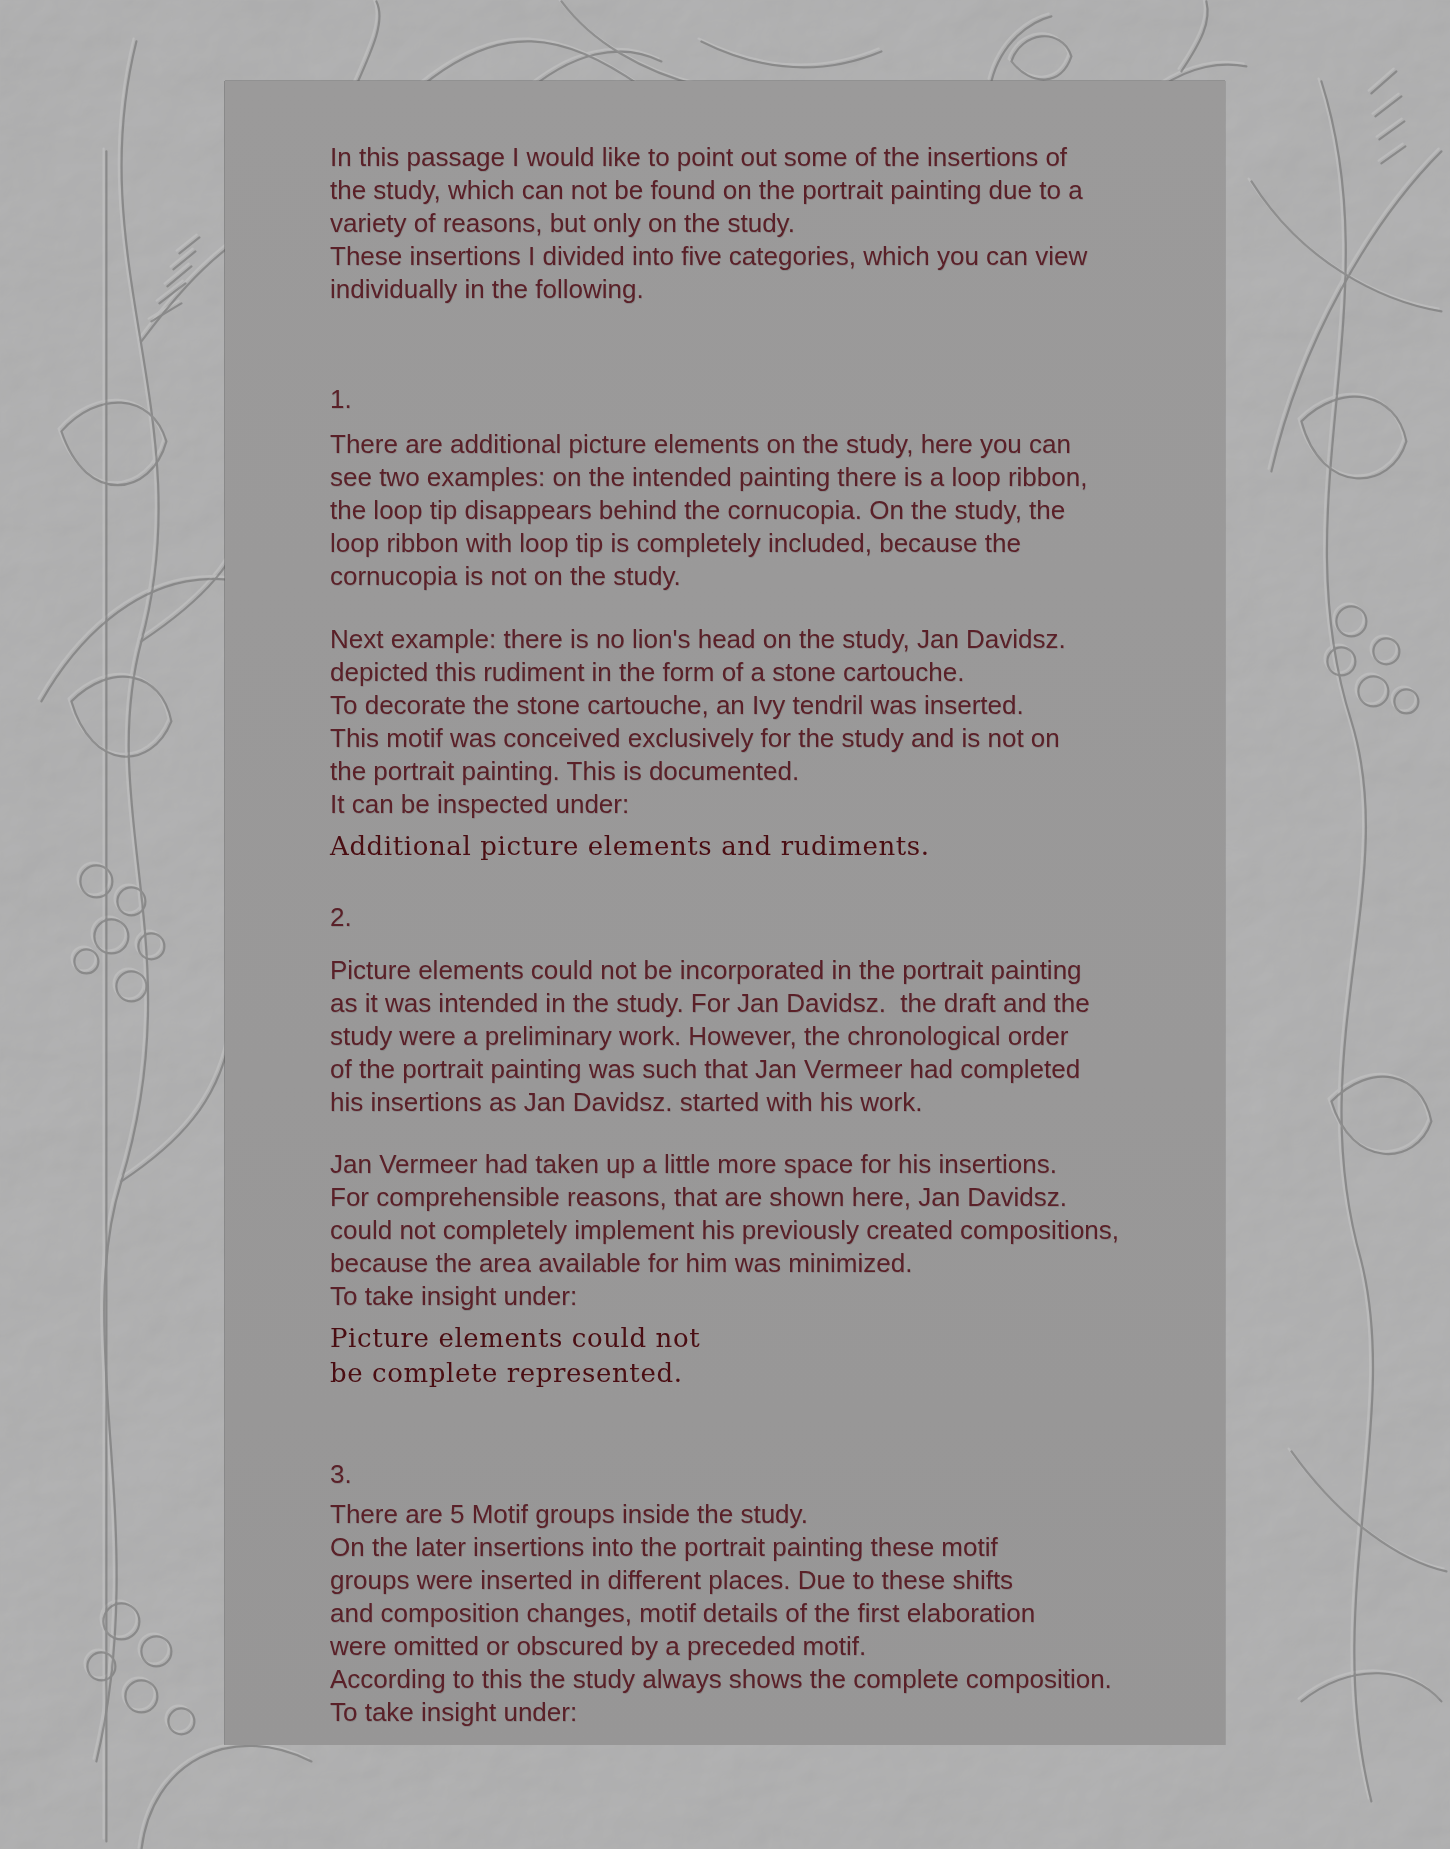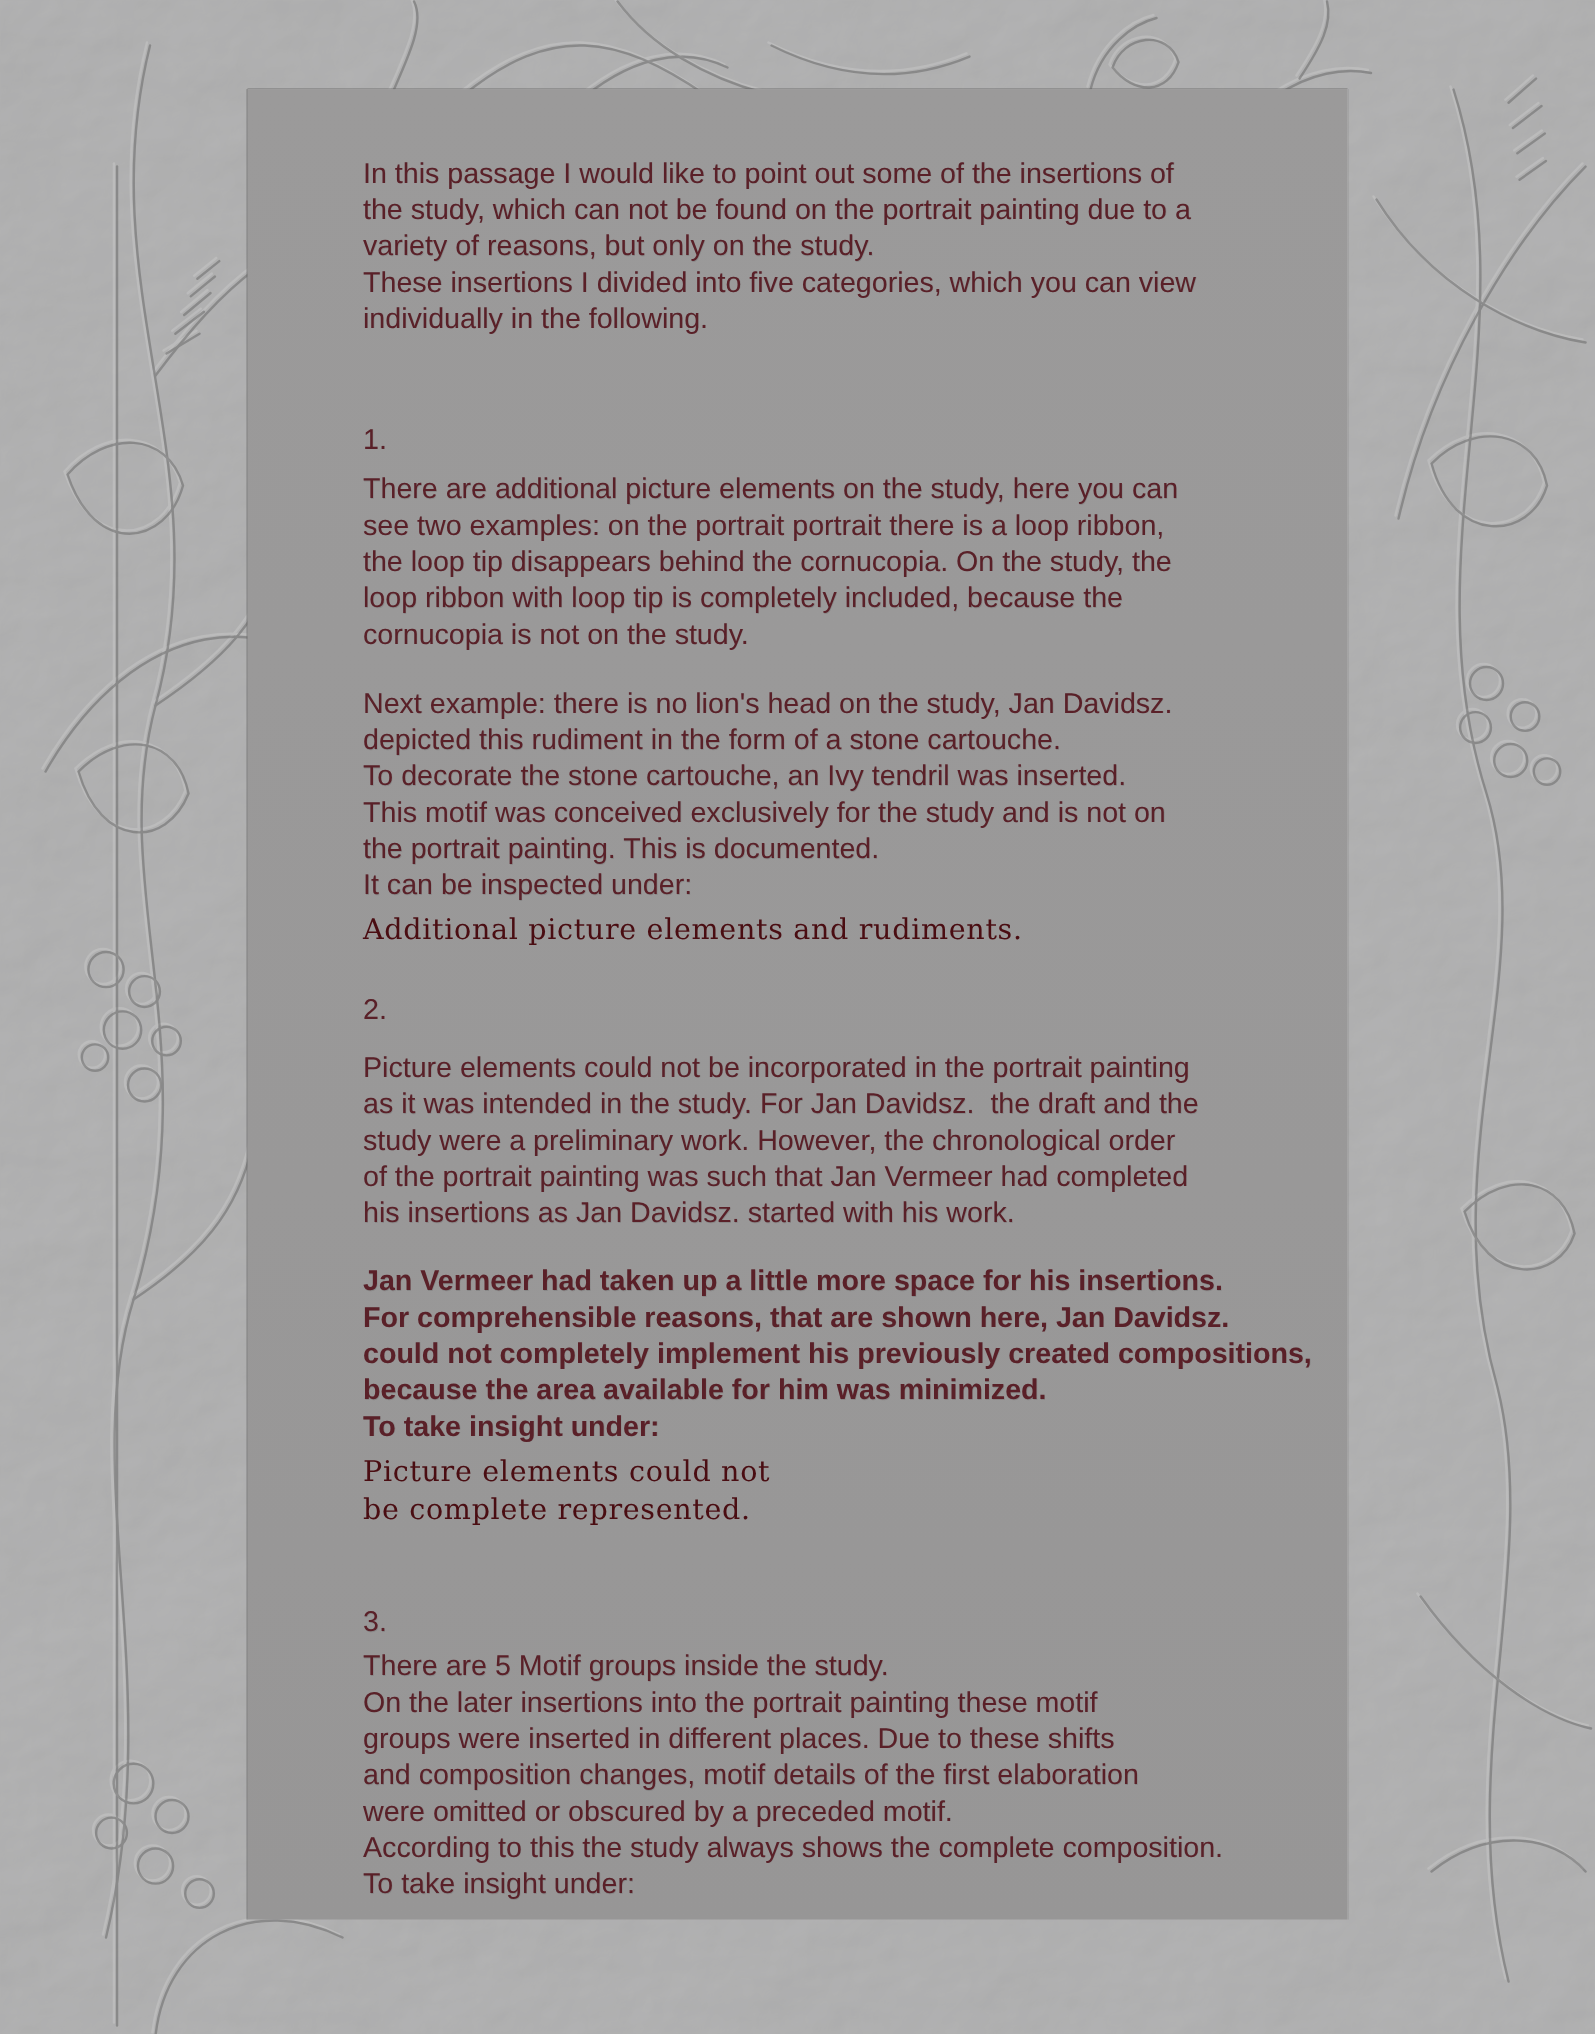--- a/index.html
+++ b/index.html
@@ -46,21 +46,21 @@
     text-decoration: none;
     cursor: pointer;
   }
   
   .m-num1  { margin-top: 77px; }
   .m-s1p1  { margin-top: 12px; }
   .m-s1p2  { margin-top: 30px; }
   .m-h1    { margin-top: 8px;  }
   .m-num2  { margin-top: 37px; }
   .m-s2p1  { margin-top: 20px;  }
-  .m-s2p2  { margin-top: 29px; font-weight: bold; }
+  .m-s2p2  { margin-top: 29px; }
   .m-h2    { margin-top: 8px;  }
   .m-num3  { margin-top: 67px; }
   .m-s3p1  { margin-top: 7px; }
   .m-h3    { margin-top: 22px; }
 </style>
 </head>
 <body>
 
 <div class="bg-layer">
   <svg width="1450" height="1849" viewBox="0 0 1450 1849" xmlns="http://www.w3.org/2000/svg">
@@ -147,21 +147,21 @@
 
 <main class="panel">
   <p class="body-text">In this passage I would like to point out some of the insertions of
 the study, which can not be found on the portrait painting due to a
 variety of reasons, but only on the study.
 These insertions I divided into five categories, which you can view
 individually in the following.</p>
 
   <p class="body-text sec-num m-num1">1.</p>
   <p class="body-text m-s1p1">There are additional picture elements on the study, here you can
-see two examples: on the portrait portrait there is a loop ribbon,
+see two examples: on the intended painting there is a loop ribbon,
 the loop tip disappears behind the cornucopia. On the study, the
 loop ribbon with loop tip is completely included, because the
 cornucopia is not on the study.</p>
   <p class="body-text m-s1p2">Next example: there is no lion's head on the study, Jan Davidsz.
 depicted this rudiment in the form of a stone cartouche.
 To decorate the stone cartouche, an Ivy tendril was inserted.
 This motif was conceived exclusively for the study and is not on
 the portrait painting. This is documented.
 It can be inspected under:</p>
   <a class="heading m-h1">Additional picture elements and rudiments.</a>

